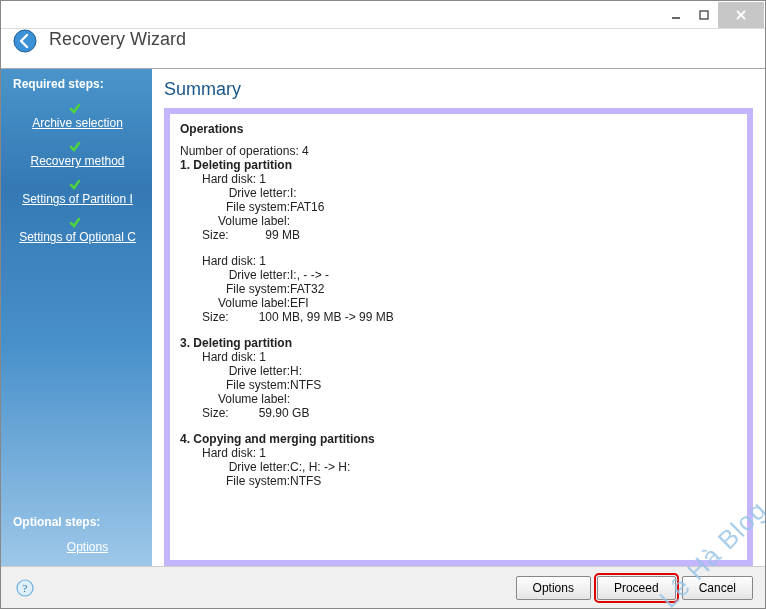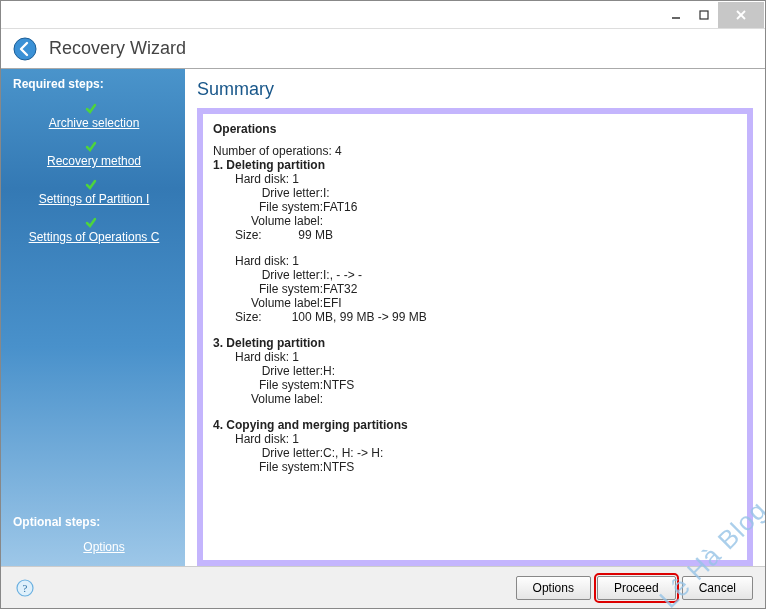--- a/index.html
+++ b/index.html
@@ -1,24 +1,24 @@
 <!DOCTYPE html>
 <html><head>
 <meta charset="utf-8">
 <style>
 * { box-sizing: border-box; margin: 0; padding: 0; }
 body { font-family: "Segoe UI", Tahoma, sans-serif; font-size: 12px; background: #f0f0f0; width: 766px; height: 609px; overflow: hidden; border: 1px solid #888; position: relative; }
 .titlebar { height: 28px; background: #fff; display: flex; align-items: center; justify-content: flex-end; border-bottom: 1px solid #ddd; }
 .titlebar .btn { width: 28px; height: 22px; display: flex; align-items: center; justify-content: center; font-size: 11px; color: #333; cursor: pointer; }
 .close-btn { background: #c7c7c7; width: 46px !important; height: 26px !important; margin-right: 1px; }
-.header { height: 40px; display: flex; align-items: center; padding-left: 12px; background: #fff; border-bottom: 1px solid #aaa; }
+.header { height: 40px; display: flex; padding-left: 12px; background: #fff; border-bottom: 1px solid #aaa; }
 .back-icon { width: 24px; height: 24px; margin-right: 12px; display:flex; align-items:center; justify-content:center; }
 .header-title { font-size: 18px; color: #444; }
 .main { display: flex; height: calc(100% - 28px - 40px - 42px); }
-.sidebar { width: 184px; background: linear-gradient(to bottom, #4a94cb 0%, #3479b4 24%, #4991cb 56%, #9dc7e8 100%); color: #fff; display: flex; flex-direction: column; }
+.sidebar { width: 151px; background: linear-gradient(to bottom, #4a94cb 0%, #3479b4 24%, #4991cb 56%, #9dc7e8 100%); color: #fff; display: flex; flex-direction: column; }
 .sidebar-section { padding: 8px 12px 6px 12px; font-weight: bold; font-size: 12px; color: #fff; }
 .sidebar-item { display: flex; align-items: center; padding: 5px 4px 5px 6px; font-size: 12px; cursor: pointer; flex-direction: column; }
 .sidebar-item .check { width: 14px; height: 14px; margin-right: 6px; display:flex; align-items:center; justify-content:center; }
 .sidebar-item .label { text-decoration: underline; color: #fff; }
 .sidebar-item.active { background: linear-gradient(to right, #fff, #d8e8f3); border-radius: 2px; color: #1b3b54; margin: 0 2px; }
 .sidebar-item.active .label { text-decoration: none; color: #1b3b54; }
 .sidebar-spacer { flex: 1; }
 .content { flex: 1; background: #fff; display: flex; flex-direction: column; padding: 10px 12px 0 12px; }
 .content-title { font-size: 18px; color: #19578a; margin-bottom: 8px; }
 .ops-box { border: 6px solid #c4b5fd; flex: 1; overflow-y: scroll; padding: 8px 10px; font-size: 12px; color: #222; position: relative; }
@@ -97,21 +97,21 @@
           </svg>
         </span>
       <span class="label">Settings of Partition I</span>
     </div>
     <div class="sidebar-item">
       <span class="check">
           <svg width="12" height="12">
             <path d="M2 6 L5 9 L10 2" stroke="#4ed43c" stroke-width="2.5" fill="none" stroke-linecap="round"></path>
           </svg>
         </span>
-      <span class="label">Settings of Operations C</span>
+      <span class="label">Settings of Optional C</span>
     </div>
 
     <div class="sidebar-spacer"></div>
 
     <div class="sidebar-section">Optional steps:</div>
     <div class="sidebar-item" style="padding-bottom:12px; padding-left:26px;">
       <span class="label">Options</span>
     </div>
   </div>
 
@@ -170,20 +170,21 @@
             <span class="v">H:</span>
           </div>
         <div class="op-row">
             <span class="k">File system:</span>
             <span class="v">NTFS</span>
           </div>
         <div class="op-row">
             <span class="k">Volume label:</span>
             <span class="v"></span>
           </div>
+        <div class="op-size-row" style="white-space:pre;">Size:         59.90 GB</div>
       </div>
 
       <div class="op-block">
         <div class="op-title">4. Copying and merging partitions</div>
         <div class="op-row">
             <span>Hard disk:  1</span>
           </div>
         <div class="op-row">
             <span class="k">Drive letter:</span>
             <span class="v">C:, H: -&gt; H:</span>

